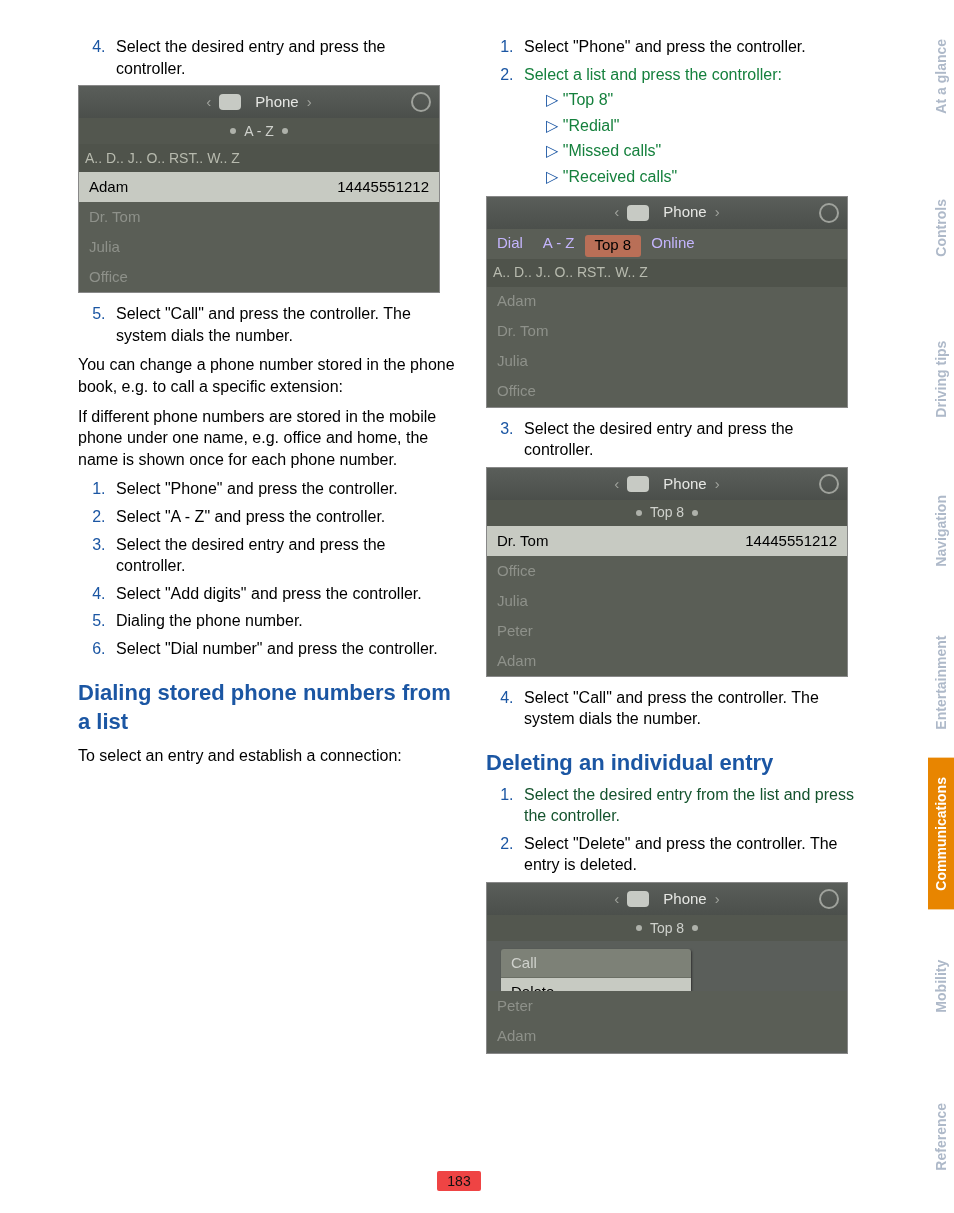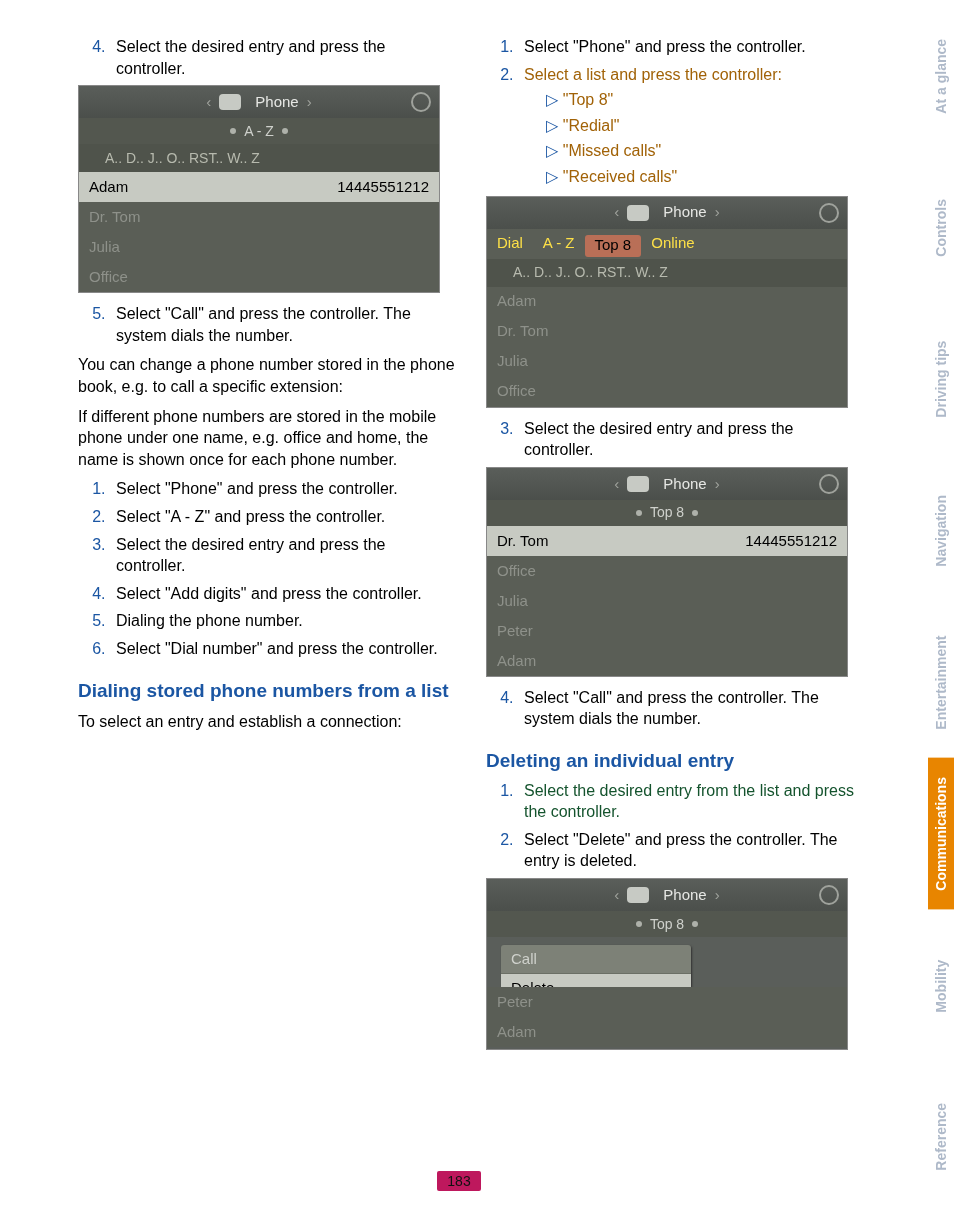--- a/index.html
+++ b/index.html
@@ -1,50 +1,50 @@
 <!DOCTYPE html>
 <html><head>
 <meta charset="utf-8">
 <style>
   html,body{margin:0;padding:0;background:#fff;font-family:Arial,Helvetica,sans-serif;color:#000;}
   .page{width:954px;height:1213px;position:relative;box-sizing:border-box;}
   .content{position:absolute;left:78px;top:30px;width:790px;display:flex;gap:28px;}
   .col{width:380px;font-size:16px;line-height:1.35;}
-  .heading{color:#1b56a3;font-weight:bold;font-size:19px;margin-top:18px;margin-bottom:6px;}
+  .heading{color:#1b56a3;font-weight:bold;font-size:22px;margin-top:18px;margin-bottom:6px;}
   ol{padding-left:32px;margin:6px 0;}
   ol>li{margin-bottom:6px;padding-left:6px;}
   p{margin:8px 0;}
   .sublist{list-style:none;padding-left:22px;margin:4px 0 8px 0;}
   .sublist li{margin-bottom:4px;}
   .sublist li:before{content:"▷ ";color:#1b56a3;}
   
   .shot{width:360px;border:1px solid #888;margin:6px 0 10px 0;background:#5a5e5a;font-size:15px;color:#cfd1cc;}
   .shot .titlebar{display:flex;align-items:center;justify-content:center;background:linear-gradient(#5a5e5a,#4b4f4b);height:32px;color:#e6e7e4;position:relative;}
   .shot .seg{display:flex;align-items:center;gap:8px;}
   .shot .pill{height:16px;width:22px;background:#c7cac4;border-radius:4px;display:inline-block;margin-right:6px;}
   .shot .refresh{position:absolute;right:8px;top:6px;width:20px;height:20px;border:2px solid #9fa29c;border-radius:50%;box-sizing:border-box;}
   .shot .sub{display:flex;justify-content:center;align-items:center;height:26px;background:#53574f;color:#cfd1cc;font-size:14px;}
   .shot .dots{display:inline-block;width:6px;height:6px;background:#aeb1aa;border-radius:50%;margin:0 8px;}
   .shot .tabrow{display:flex;align-items:center;height:30px;background:#5a5e56;}
-  .shot .tab{padding:0 10px;height:100%;display:flex;align-items:center;color:#fde047;}
+  .shot .tab{padding:0 10px;height:100%;display:flex;align-items:center;color:#c4b5fd;}
   .shot .tab.sel{background:#b96f57;color:#000;border-radius:3px;height:22px;margin-top:4px;}
-  .shot .letters{height:28px;display:flex;align-items:center;padding-left:26px;background:#4f534b;font-size:14px;color:#b7baae;}
+  .shot .letters{height:28px;display:flex;align-items:center;padding-left:6px;background:#4f534b;font-size:14px;color:#b7baae;}
   .shot .row{height:30px;display:flex;align-items:center;padding:0 10px;background:#5a5e56;justify-content:space-between;}
   .shot .row.sel{background:#c7cac2;color:#000;}
   .shot .row.dim{color:#8e918a;}
   .shot .popupInner{position:absolute;left:14px;top:8px;width:190px;background:#7d8177;border-radius:3px;box-shadow:1px 1px 2px #333;}
   .shot .popupItem{padding:4px 10px;border-bottom:1px solid #6b6f65;}
   .shot .popupSel{background:#c7cac2;color:#000;}
   
   .sidetabs{position:absolute;right:0;top:0;width:26px;height:1213px;display:flex;flex-direction:column;}
   .sidetabs>div{flex:1;display:flex;align-items:center;justify-content:center;writing-mode:vertical-rl;transform:rotate(180deg);font-size:14px;font-weight:bold;color:#b7c6df;}
   .sidetabs .orange{background:#e88500;color:#fff;}
   .sidetabs .light{background:#fff;color:#aeb9c9;}
   .footer{position:absolute;bottom:18px;left:0;width:918px;text-align:center;color:#2a2a2a;font-size:14px;}
-  .pgnum{display:inline-block;background:#be185d;padding:2px 10px;border-radius:2px;color:#111;margin-bottom:4px;}
+  .pgnum{display:inline-block;background:#ef4444;padding:2px 10px;border-radius:2px;color:#111;margin-bottom:4px;}
   .num{color:#1b56a3;}
 </style>
 </head>
 <body>
 
 <div class="page">
   <div class="content">
 
     <div class="col">
       <ol start="4" style="color: rgb(27, 86, 163);">
@@ -94,21 +94,21 @@
         <li><span style="color:#000">Dialing the phone number.</span></li>
         <li><span style="color:#000">Select "Dial number" and press the controller.</span></li>
       </ol>
       <div class="heading">Dialing stored phone numbers from a list</div>
       <p>To select an entry and establish a connection:</p>
     </div>
 
     <div class="col">
       <ol style="color: rgb(27, 86, 163);">
         <li><span style="color:#000">Select "Phone" and press the controller.</span></li>
-        <li><span style="color:#a16207"><span>Select a list and press the controller:</span>
+        <li><span style="color:#15803d"><span>Select a list and press the controller:</span>
           <ul class="sublist">
             <li>"Top 8"</li>
             <li>"Redial"</li>
             <li>"Missed calls"</li>
             <li>"Received calls"</li>
           </ul>
         </span></li>
       </ol>
 
       <div class="shot">

